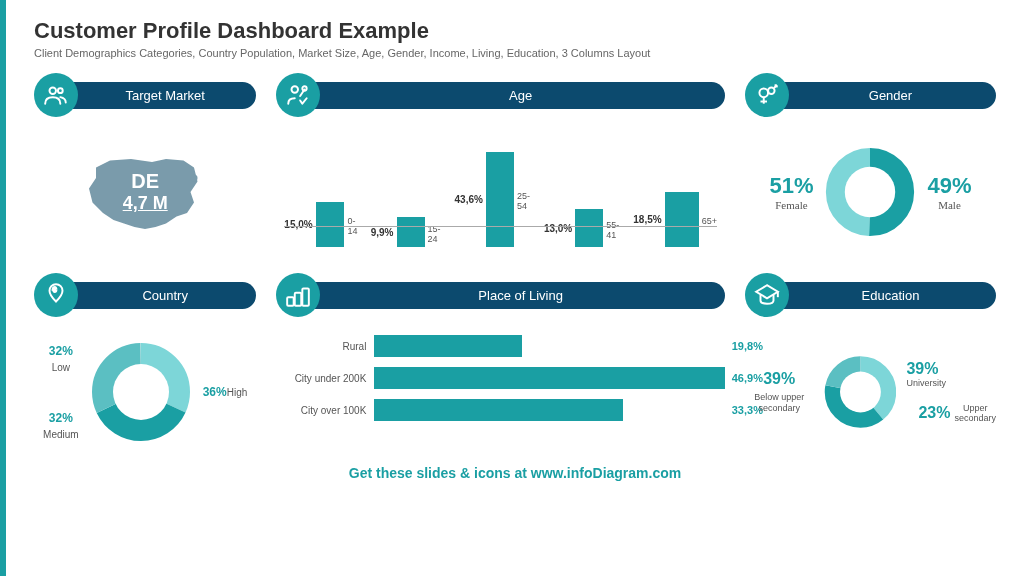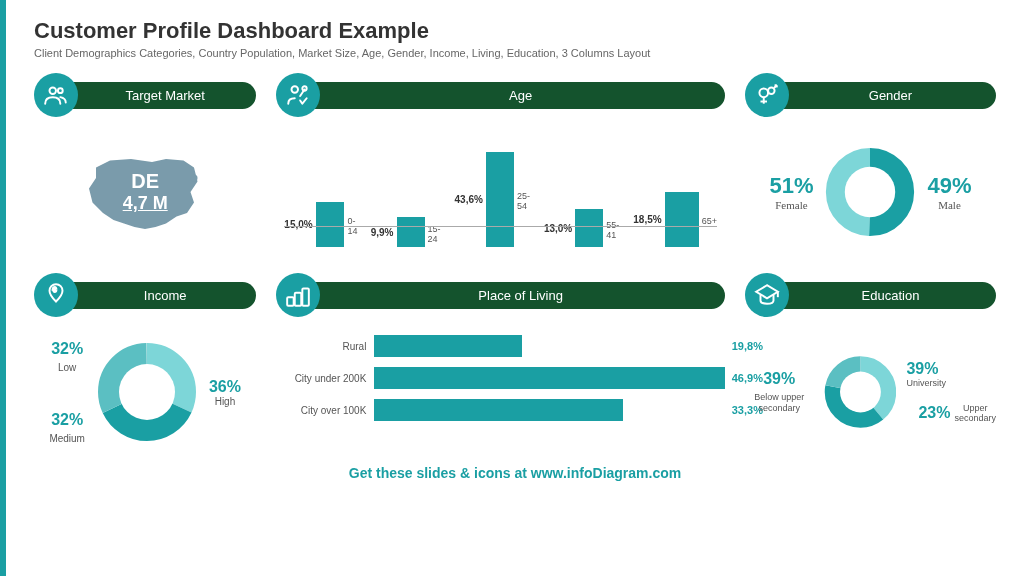--- a/index.html
+++ b/index.html
@@ -48,21 +48,21 @@
     .section-icon {
       width: 44px; height: 44px;
       border-radius: 50%;
       background: #1a9fa3;
       display: flex; align-items: center; justify-content: center;
       flex-shrink: 0;
       z-index: 1;
     }
     .section-icon svg { width: 26px; height: 26px; fill: none; stroke: #fff; stroke-width: 1.8; }
     .section-label {
-      background: #14532d;
+      background: #0c4a6e;
       color: #fff;
       font-size: 13px;
       padding: 6px 14px 6px 20px;
       margin-left: -10px;
       border-radius: 0 20px 20px 0;
       flex: 1;
       text-align: center;
     }
 
     
@@ -130,21 +130,21 @@
       display: flex;
       align-items: center;
       justify-content: center;
       gap: 12px;
       height: 130px;
     }
     .gender-stat { text-align: center; }
     .gender-pct { font-size: 22px; font-weight: bold; color: #1a9fa3; }
     .gender-lbl { font-size: 11px; color: #555; font-family: Liberation Serif, serif; }
     .donut-svg { width: 90px; height: 90px; }
-    .inc-pct { font-size: 16px; font-weight: bold; color: #1a9fa3; }
+    .inc-pct { font-size: 12px; font-weight: bold; color: #1a9fa3; }
     .inc-lbl { font-size: 10px; color: #555; }
 
     
     .living-chart {
       display: flex;
       flex-direction: column;
       gap: 10px;
       padding: 8px 0;
     }
     .living-row {
@@ -310,38 +310,38 @@
     </div>
 
     <div class="card">
       <div class="section-header">
         <div class="section-icon">
           <svg viewBox="0 0 24 24">
             <path d="M12 2C8.5 2 6 5 6 8c0 4 6 10 6 10s6-6 6-10c0-3-2.5-6-6-6z"></path>
             <text x="9" y="9.5" font-size="6" fill="white" font-weight="bold">€</text>
           </svg>
         </div>
-        <div class="section-label">Income</div>
+        <div class="section-label">Country</div>
       </div>
       <div style="display:flex;align-items:center;justify-content:center;height:130px;gap:12px;">
         <div style="display:flex;flex-direction:column;align-items:center;gap:4px;">
           <div class="inc-pct">32%</div>
           <div class="inc-lbl">Low</div>
           <div style="height:30px;"></div>
           <div class="inc-pct">32%</div>
           <div class="inc-lbl">Medium</div>
         </div>
         <svg width="100" height="100" viewBox="0 0 100 100">
 
           <circle cx="50" cy="50" r="38" fill="none" stroke="#7dd6d8" stroke-width="22" stroke-dasharray="76 239" stroke-dashoffset="0" transform="rotate(-90 50 50)"></circle>
           <circle cx="50" cy="50" r="38" fill="none" stroke="#1a9fa3" stroke-width="22" stroke-dasharray="86 239" stroke-dashoffset="-76" transform="rotate(-90 50 50)"></circle>
           <circle cx="50" cy="50" r="38" fill="none" stroke="#5bbfc2" stroke-width="22" stroke-dasharray="76 239" stroke-dashoffset="-162" transform="rotate(-90 50 50)"></circle>
           <circle cx="50" cy="50" r="28" fill="white"></circle>
         </svg>
-        <div style="display:flex;flex-direction:column;align-items:center;">
+        <div style="display:flex;flex-direction:row;align-items:center;">
           <div class="inc-pct">36%</div>
           <div class="inc-lbl">High</div>
         </div>
       </div>
     </div>
 
     <div class="card">
       <div class="section-header">
         <div class="section-icon">
           <svg viewBox="0 0 24 24">

